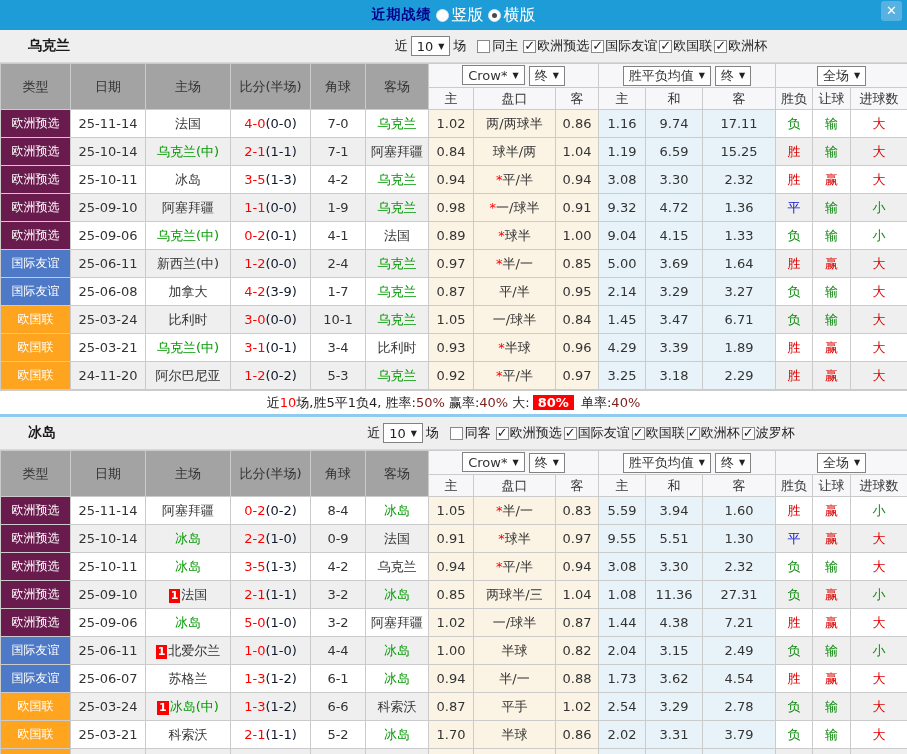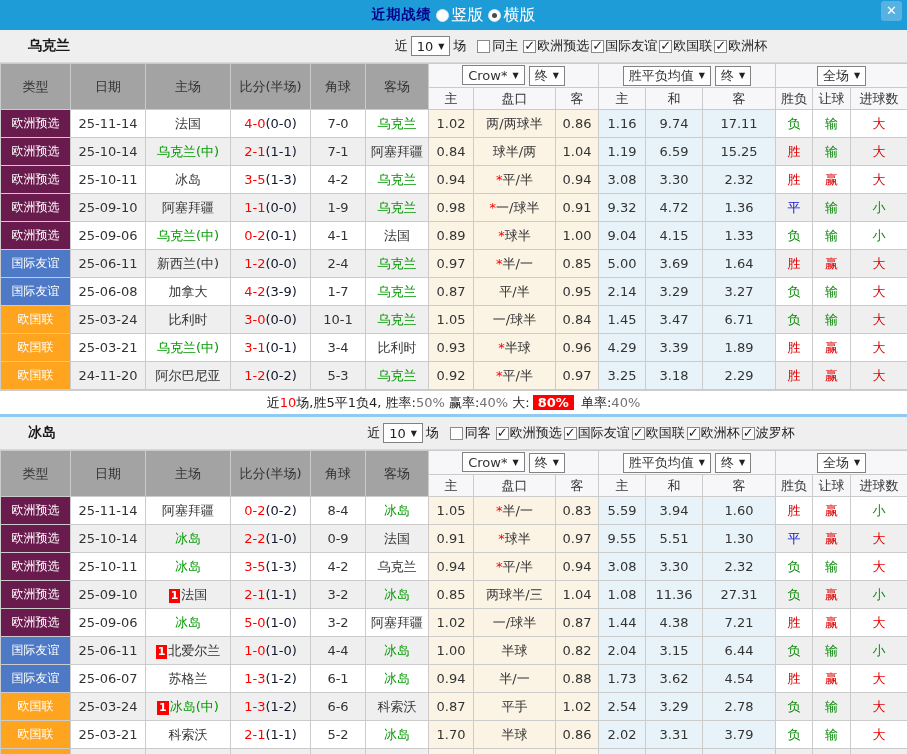--- a/index.html
+++ b/index.html
@@ -38,21 +38,21 @@
 .ht { color:#0f172a; }
 .star { color:#FF0000; }
 .star:empty { display:none; }
 .badge { background:#FF0000; color:#fff; font-size:11px; font-weight:bold; padding:0 2px; margin-right:1px; display:inline-block; line-height:14px; }
 .badge:empty { display:none; }
 
 .summary { height:24px; display:flex; align-items:center; justify-content:center; font-size:13px; border-top:1px solid #ccc; background:#fff; }
 .summary span { white-space:pre; }
 .st-plain { color:#222; }
 .st-red { color:#FF0000; }
-.st-blue { color:#737373; }
+.st-blue { color:#7f1d1d; }
 .st-redbox { background:#FF0000; color:#fff; padding:0 5px; margin:0 3px; font-weight:bold; }
 .section-divider { height:3px; background:#8FCBEE; }
 </style>
 </head>
 <body>
 
 <div class="topbar">
   <span class="topbar-title">近期战绩</span>
   <span class="radio">
     <span class="dot"></span>
@@ -581,21 +581,21 @@
           <td>25-06-11</td>
           <td><span class="badge">1</span><span>北爱尔兰</span></td>
           <td><span class="ft">1-0</span><span class="ht">(1-0)</span></td>
           <td>4-4</td>
           <td><span style="color: rgb(0, 153, 0);">冰岛</span></td>
           <td class="c-cream">1.00</td>
           <td class="c-cream"><span>半球</span></td>
           <td class="c-cream">0.82</td>
           <td class="c-blue">2.04</td>
           <td class="c-blue">3.15</td>
-          <td class="c-blue">6.44</td>
+          <td class="c-blue">2.49</td>
           <td style="color: rgb(14, 138, 14);">负</td>
           <td style="color: rgb(14, 138, 14);">输</td>
           <td style="color: rgb(14, 138, 14);">小</td>
         </tr>
 
         <tr>
           <td class="c-type" style="background: rgb(78, 121, 198);">国际友谊</td>
           <td>25-06-07</td>
           <td><span>苏格兰</span></td>
           <td><span class="ft">1-3</span><span class="ht">(1-2)</span></td>

